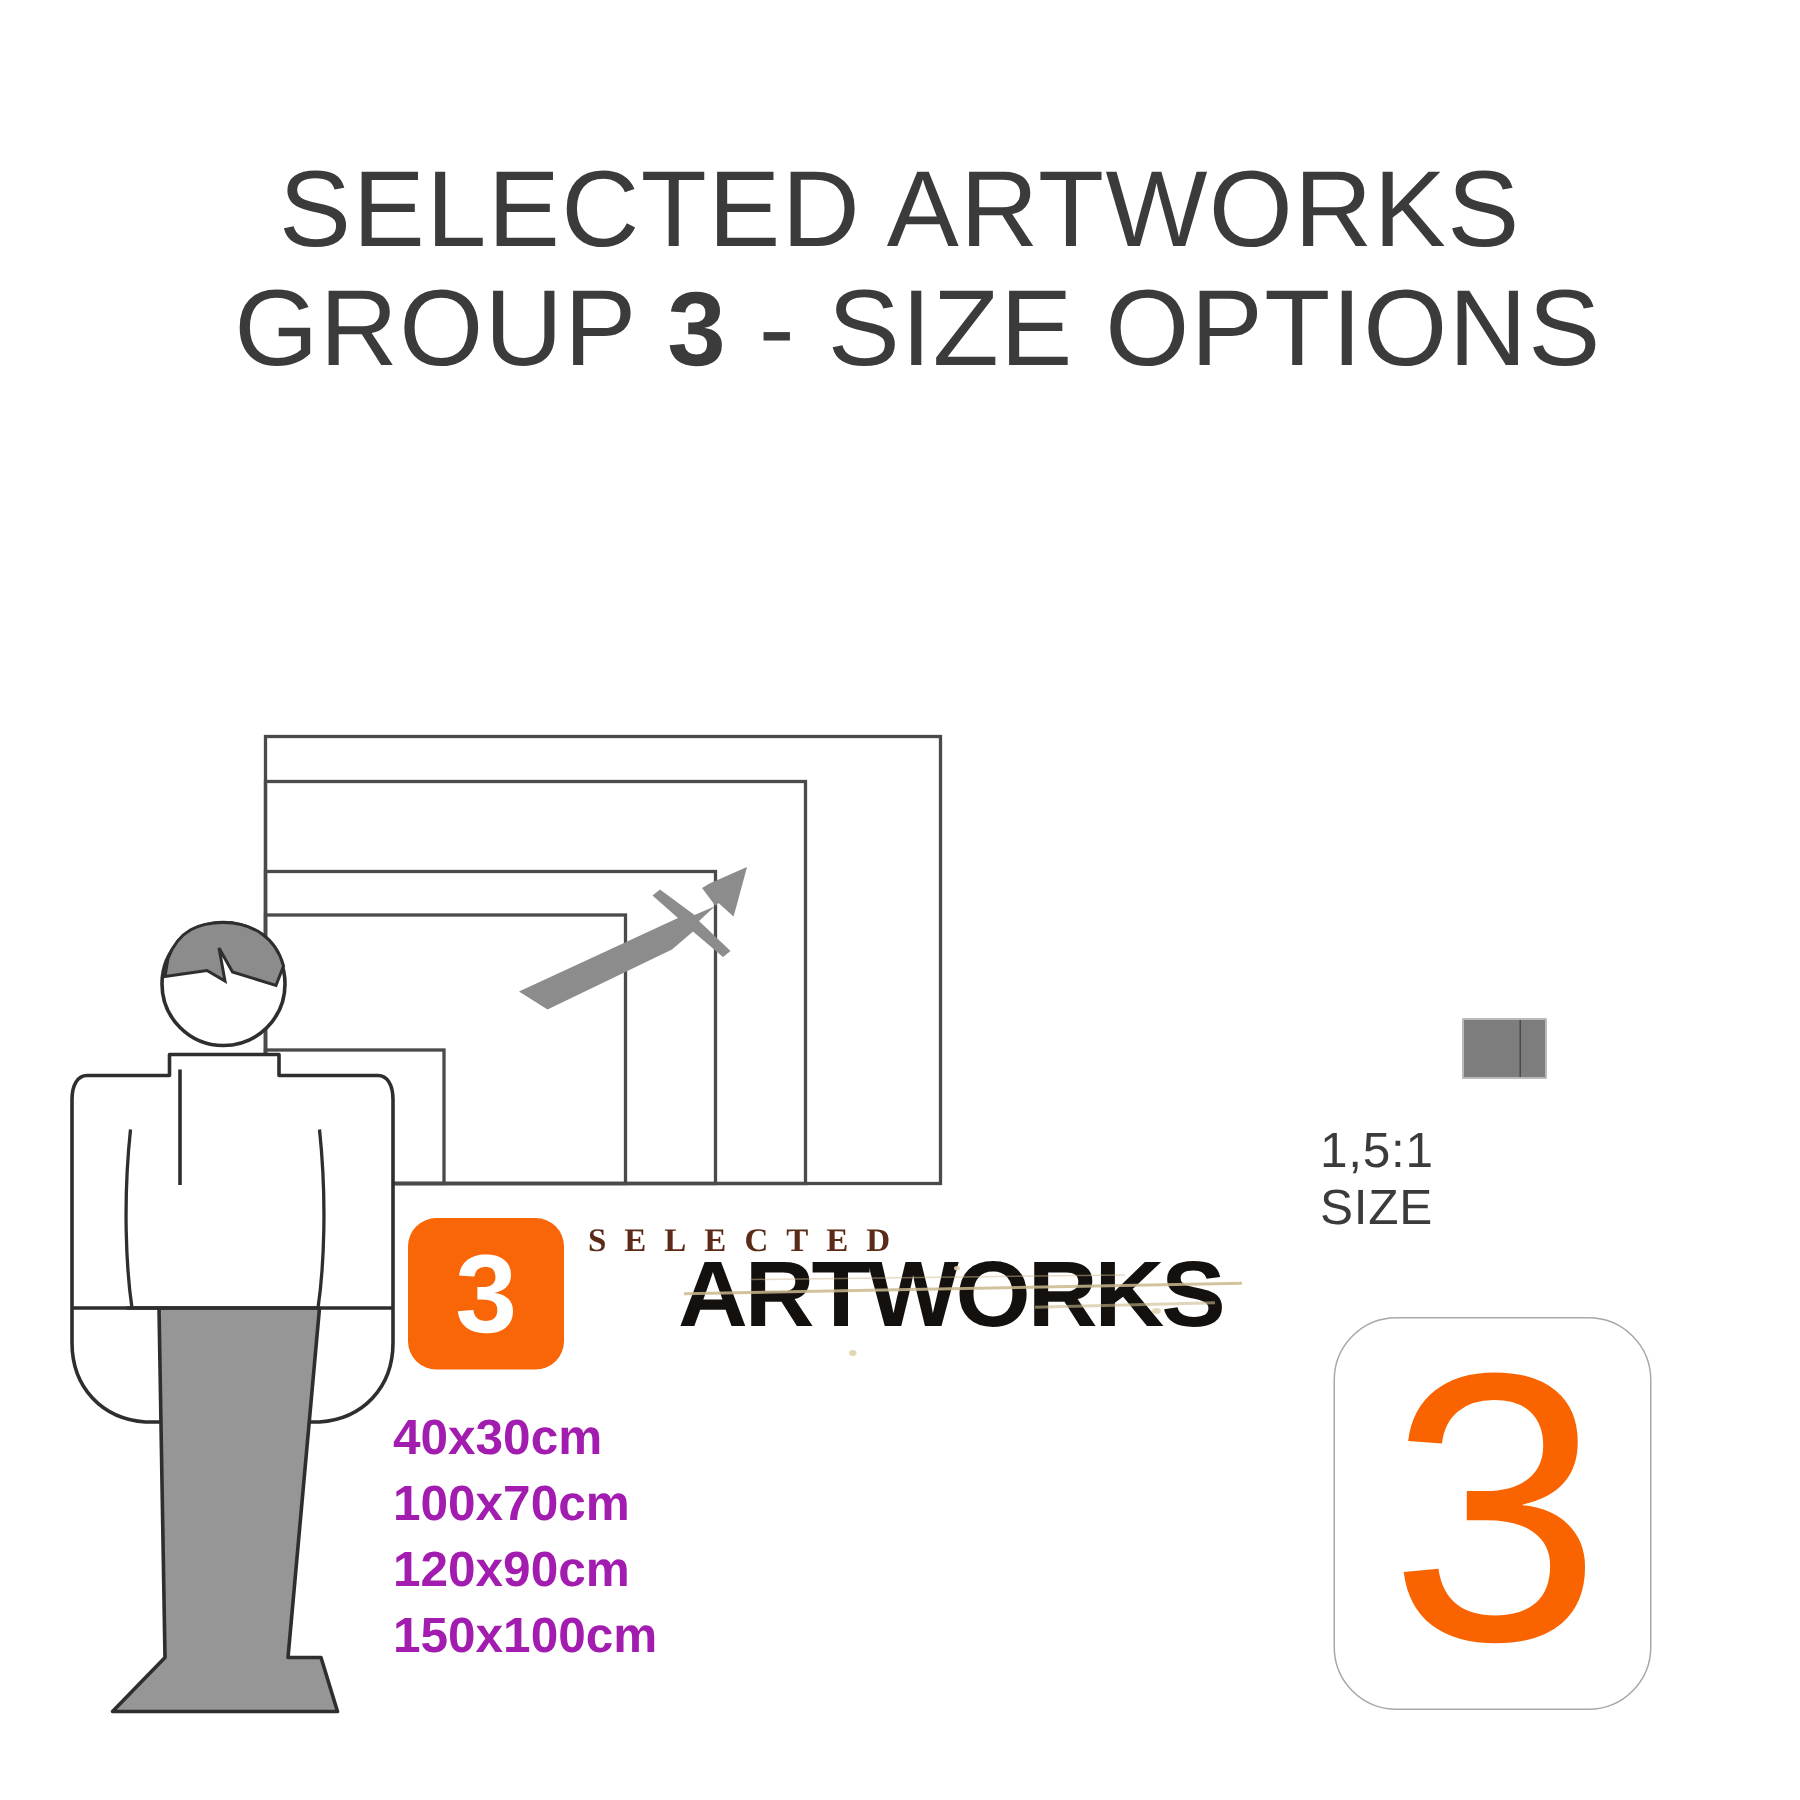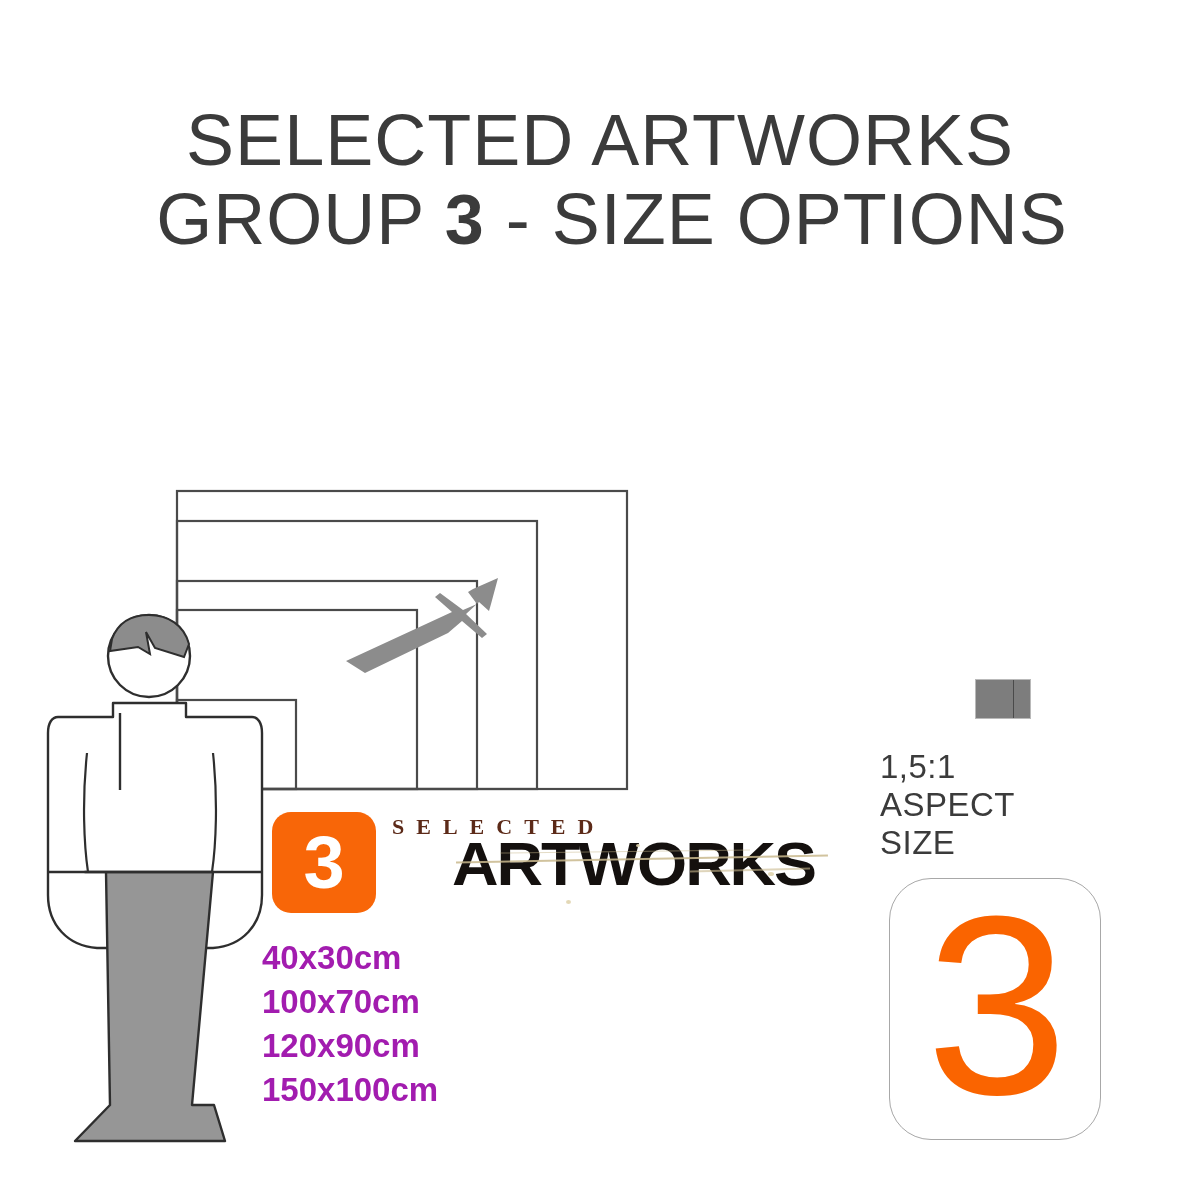--- a/index.html
+++ b/index.html
@@ -273,21 +273,20 @@
     <div>100x70cm</div>
     <div>120x90cm</div>
     <div>150x100cm</div>
   </div>
 
   <div id="aspect-icon">
     <div class="divider"></div>
   </div>
   <div id="aspect-text">
     <div>1,5:1</div>
-    <div>ASPECT</div>
     <div>SIZE</div>
   </div>
 
   <div id="big-number-card">
     <span class="num">3</span>
   </div>
 
 </div>
 
 </body></html>

